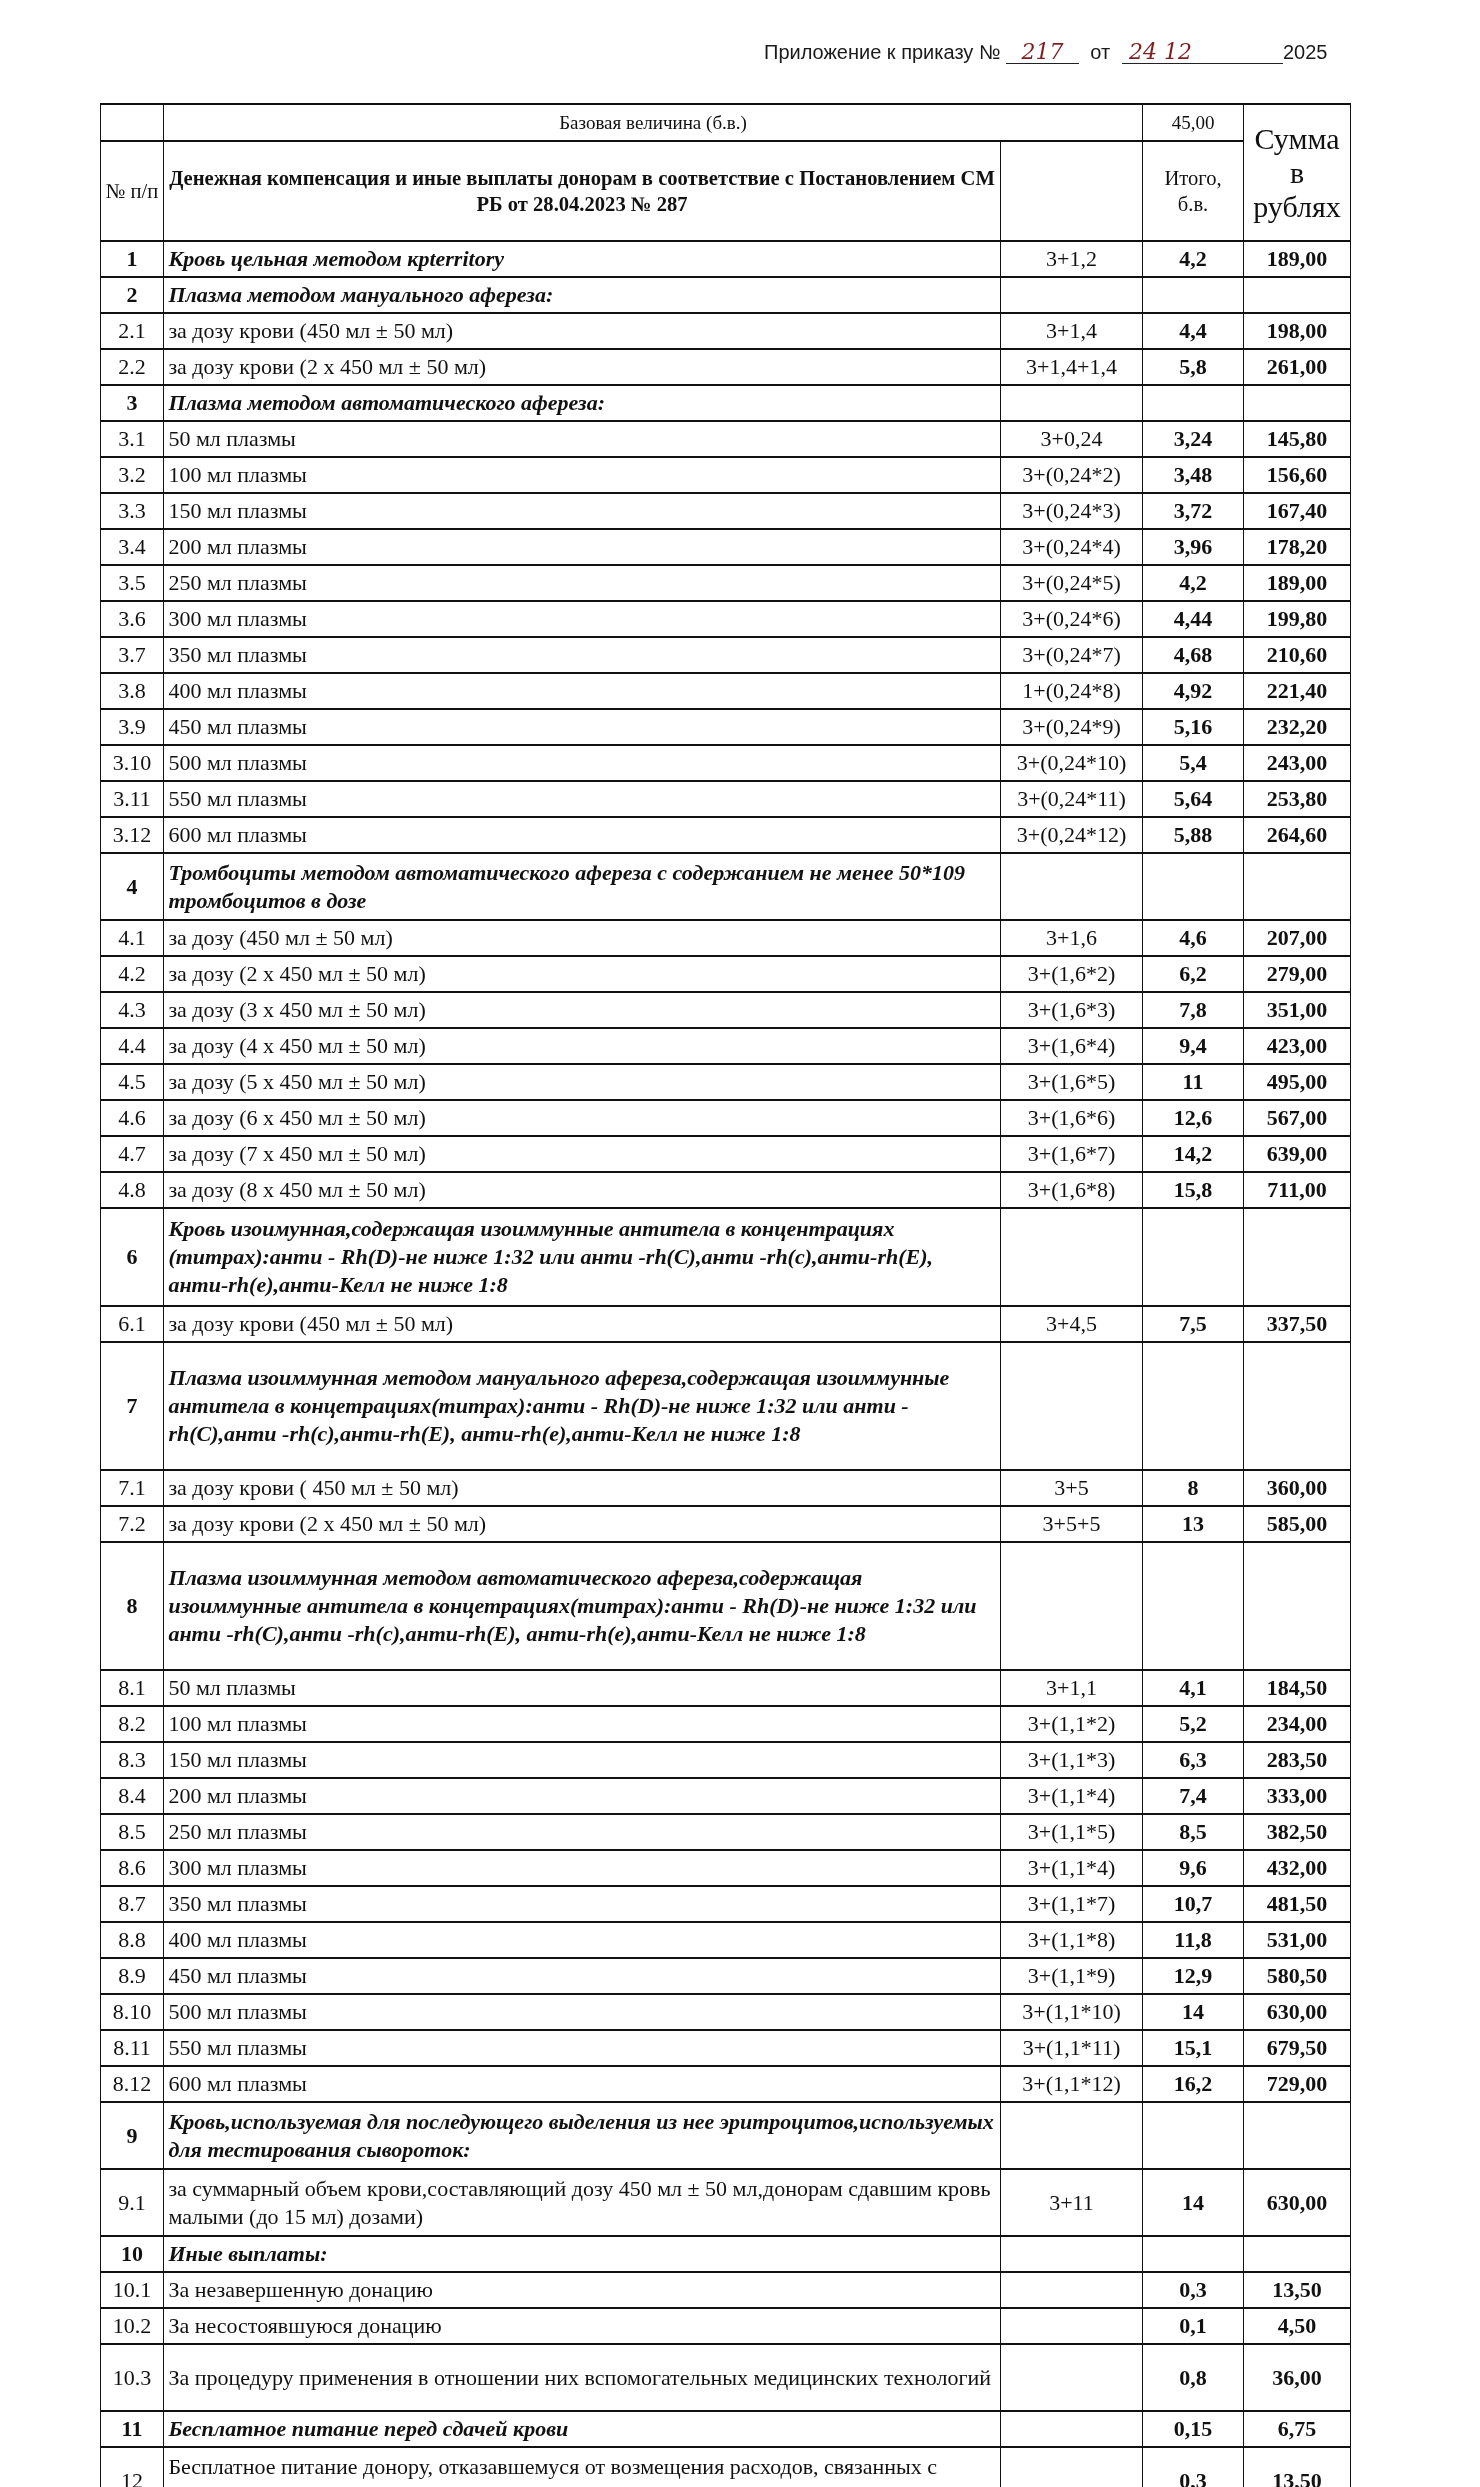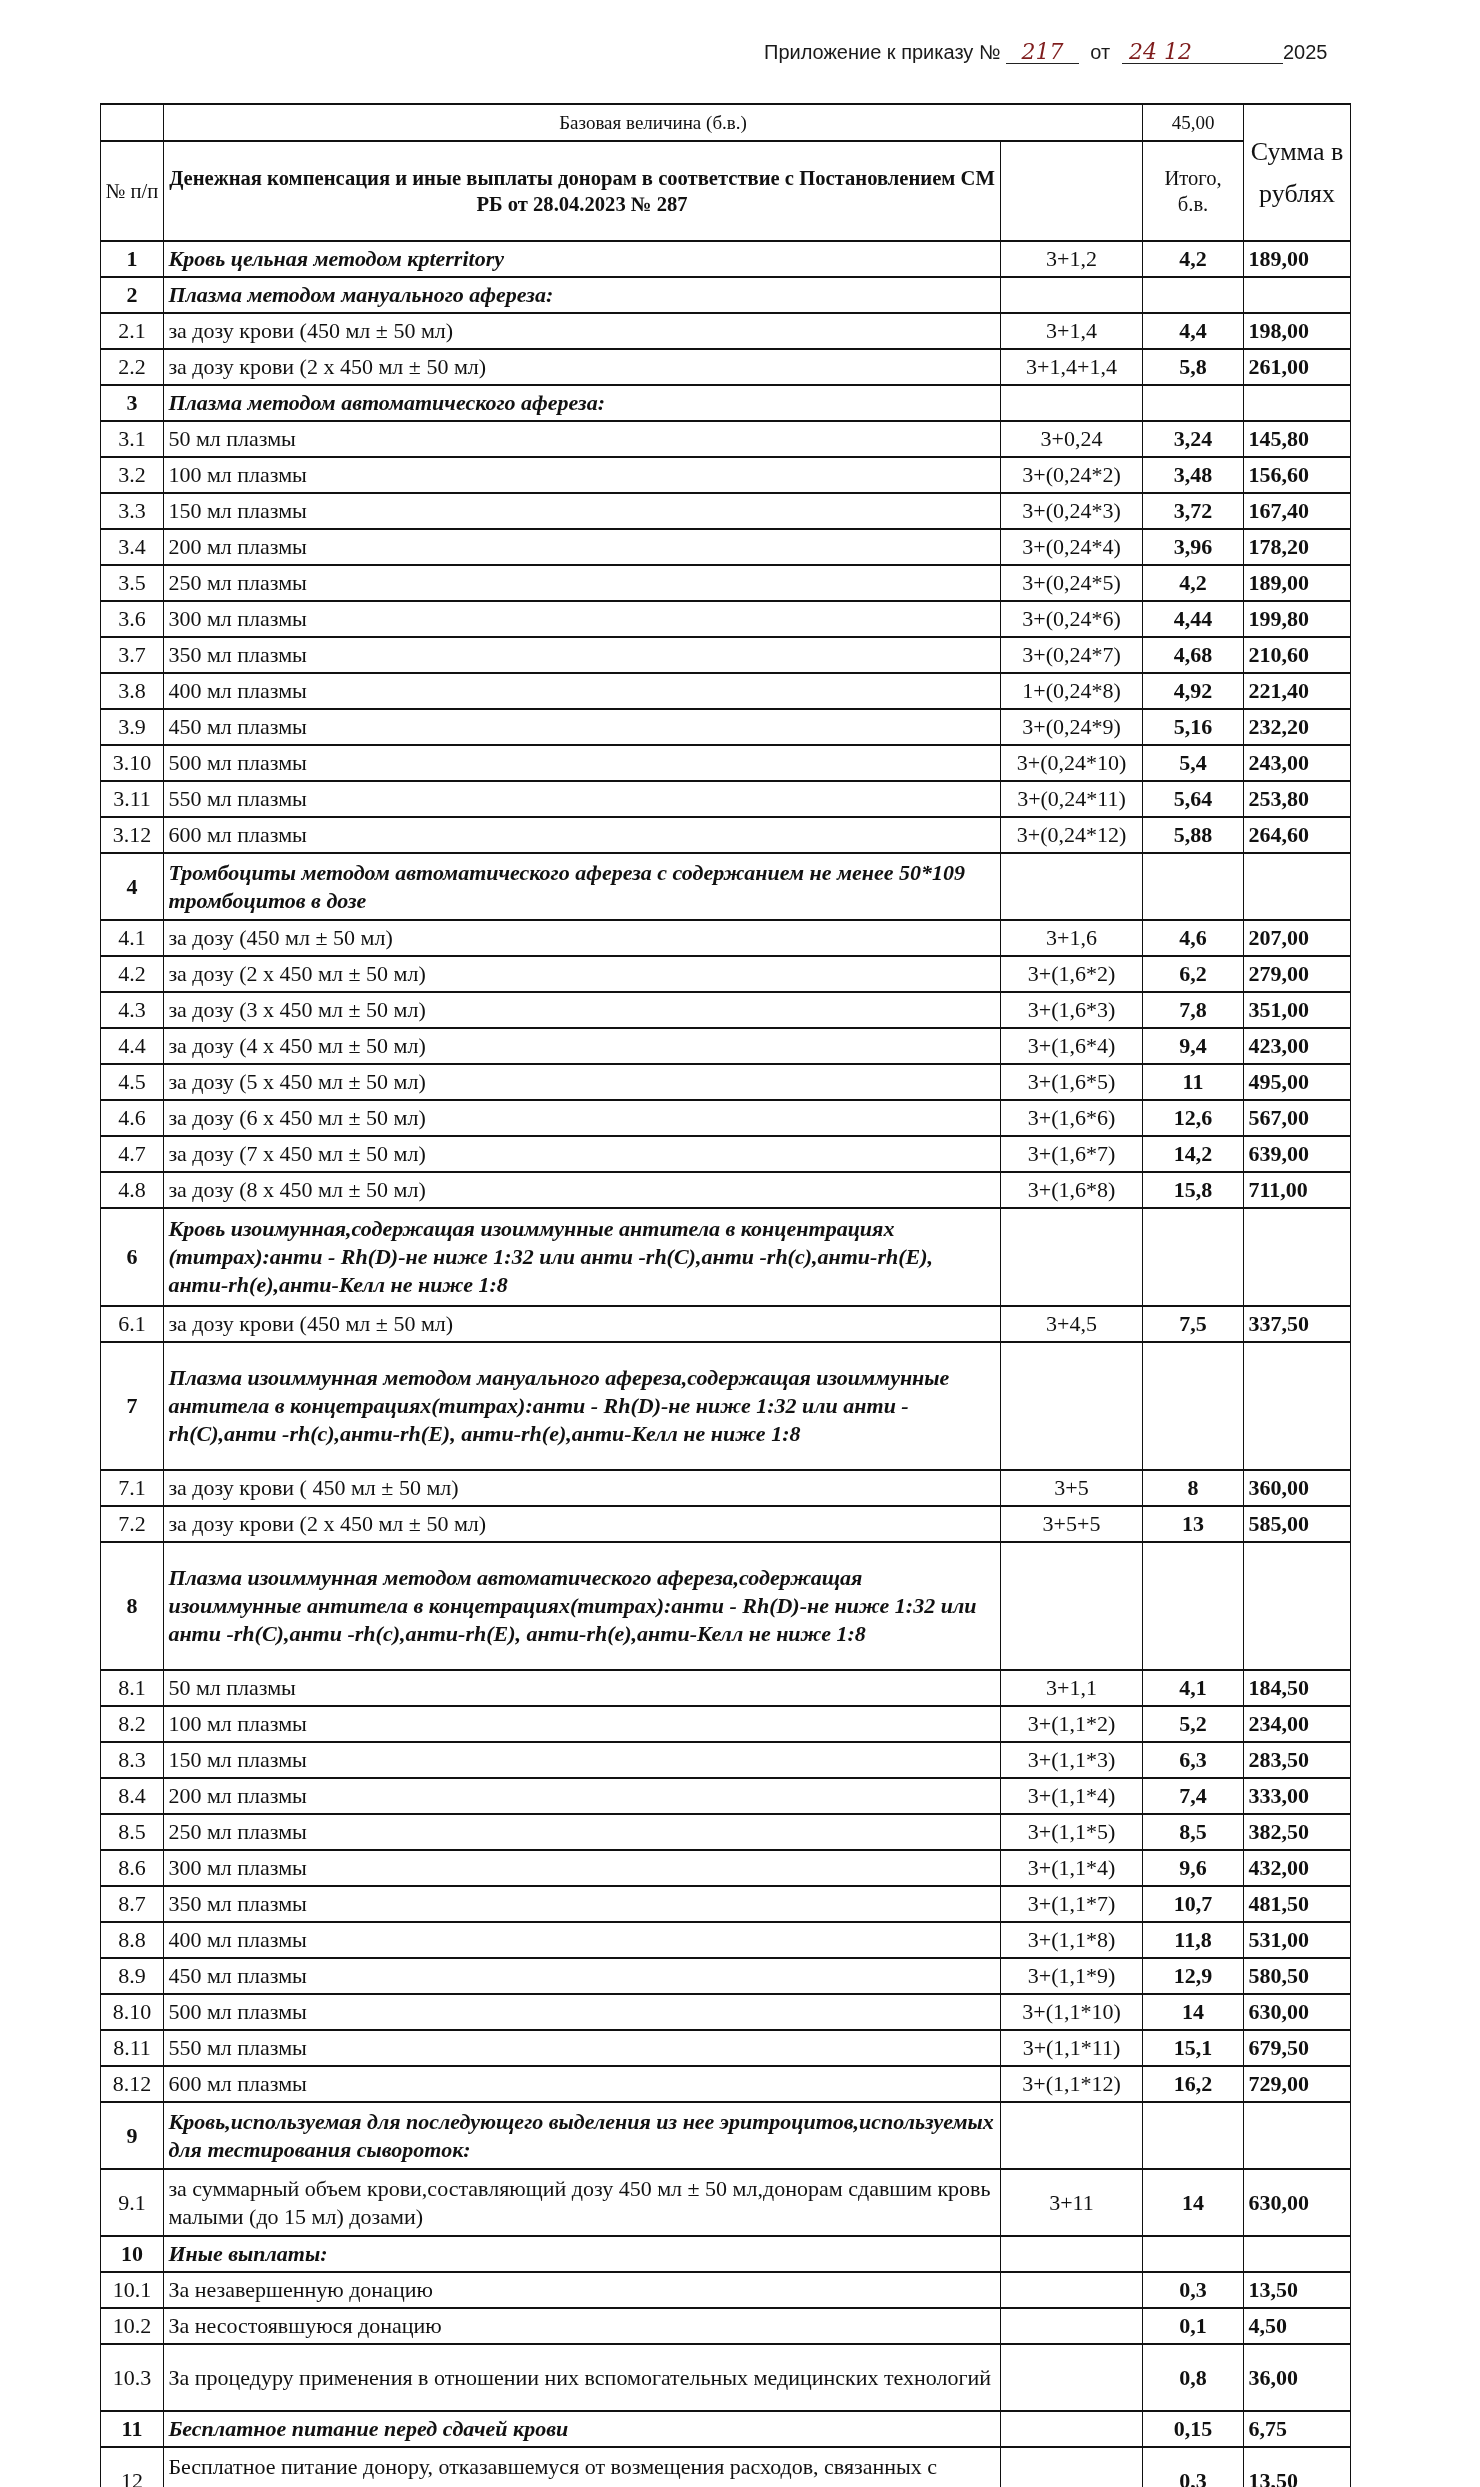--- a/index.html
+++ b/index.html
@@ -34,21 +34,21 @@
   col.c-formula { width: 142px; }
   col.c-total { width: 101px; }
   col.c-sum { width: 107px; }
 
   td.no { text-align: center; font-size: 23px; }
   td.no.sec { font-weight: bold; }
   td.desc { text-align: left; margin-top: 36px; }
   td.desc.sec { font-style: italic; font-weight: bold; }
   td.formula { text-align: center; font-size: 20.6px; }
   td.total { text-align: center; font-size: 20.6px; font-weight: bold; }
-  td.sum { font-size: 26.4px; font-weight: bold; }
+  td.sum { text-align: center; font-size: 26.4px; font-weight: bold; }
 
   tr.hdr1 td { height: 32px; font-size: 19px; text-align: center; }
   tr.hdr2 td { height: 95px; text-align: center; font-size: 20.6px; line-height: 26.4px; }
   tr.hdr2 td.hdr-desc { font-weight: bold; }
   tr.r td { height: 31px; }
   tr.r2 td { height: 62px; }
   tr.r3 td { height: 93px; }
   tr.r4 td { height: 123px; }
 </style>
 </head>
@@ -67,21 +67,21 @@
       <col class="c-desc">
       <col class="c-formula">
       <col class="c-total">
       <col class="c-sum">
   </colgroup>
   <tbody id="tbody">
     <tr class="hdr1">
       <td style="border-bottom:0.7px solid #111"></td>
       <td colspan="2">Базовая величина (б.в.)</td>
       <td>45,00</td>
-      <td rowspan="2" style="font-size:26px;line-height:42px">Сумма в рублях</td>
+      <td rowspan="2" style="font-size:30px;line-height:34px">Сумма в рублях</td>
     </tr>
     <tr class="hdr2">
       <td>№ п/п</td>
       <td class="hdr-desc">Денежная компенсация и иные выплаты донорам в соответствие с Постановлением СМ РБ от 28.04.2023 № 287</td>
       <td></td>
       <td>Итого, б.в.</td>
     </tr>
   <tr class="r">
         <td class="no sec">1</td>
         <td class="desc sec">Кровь цельная методом крterritory</td>

